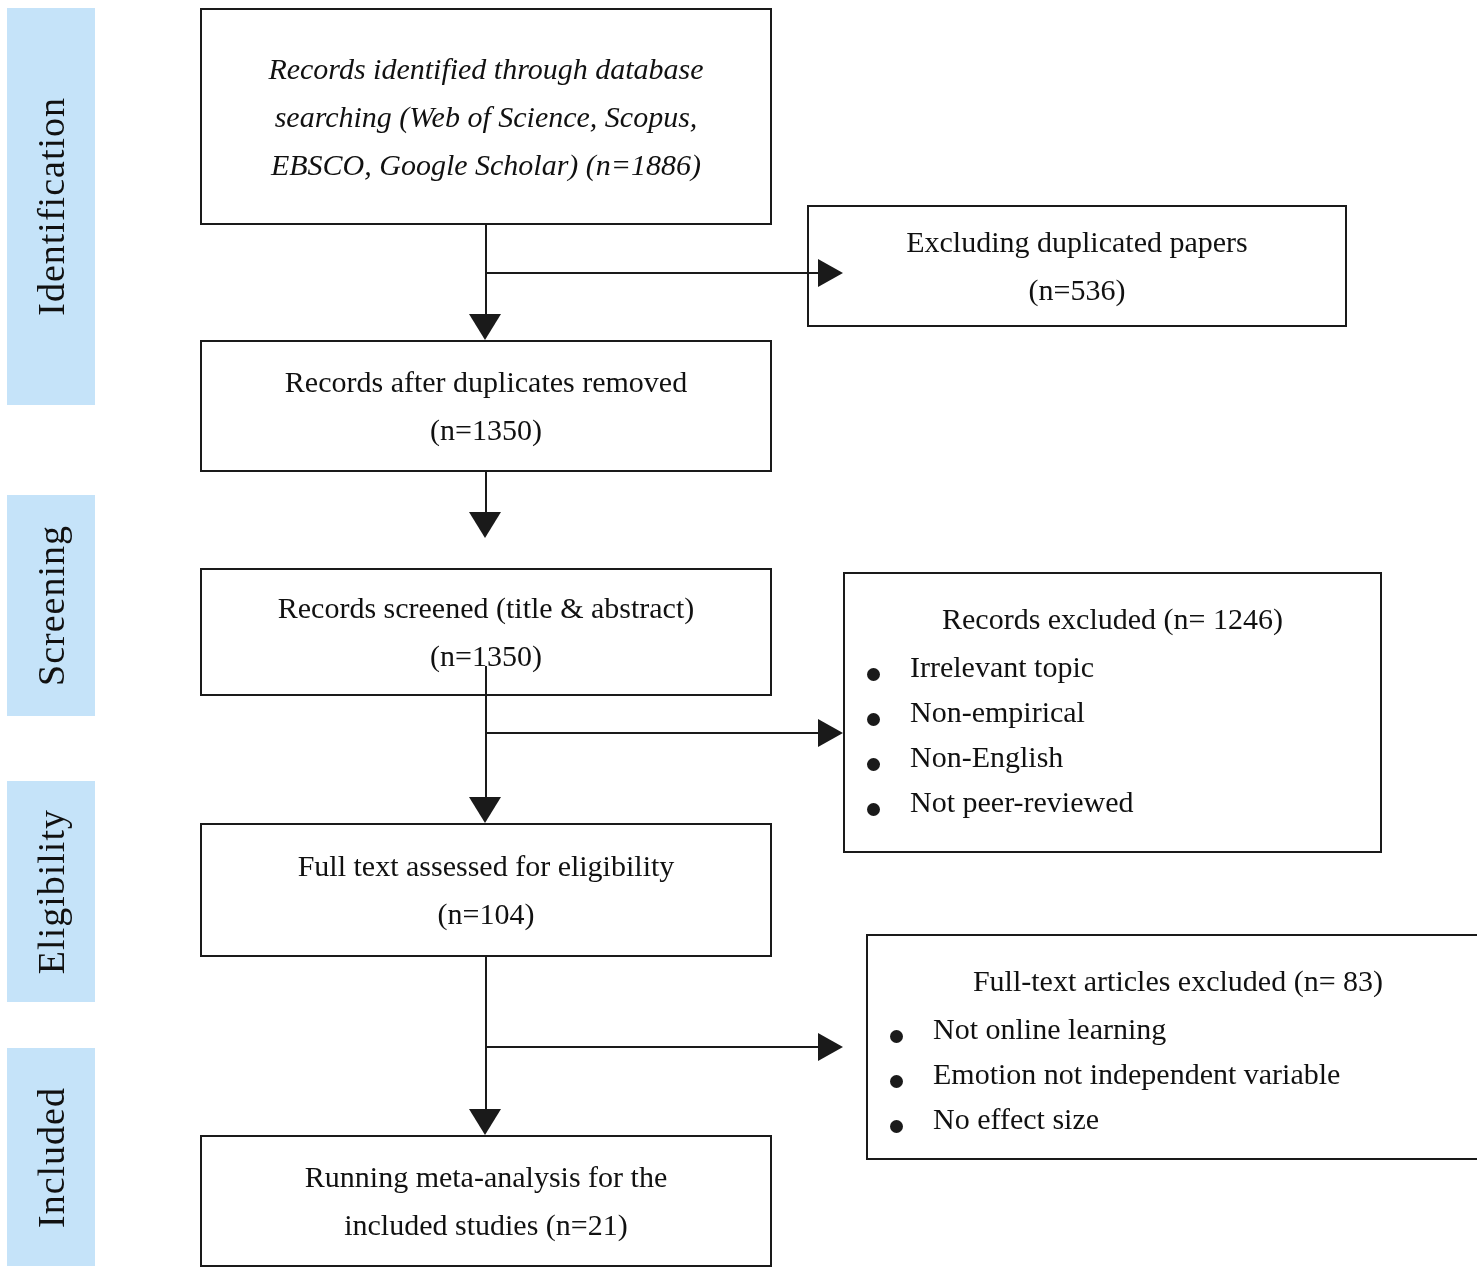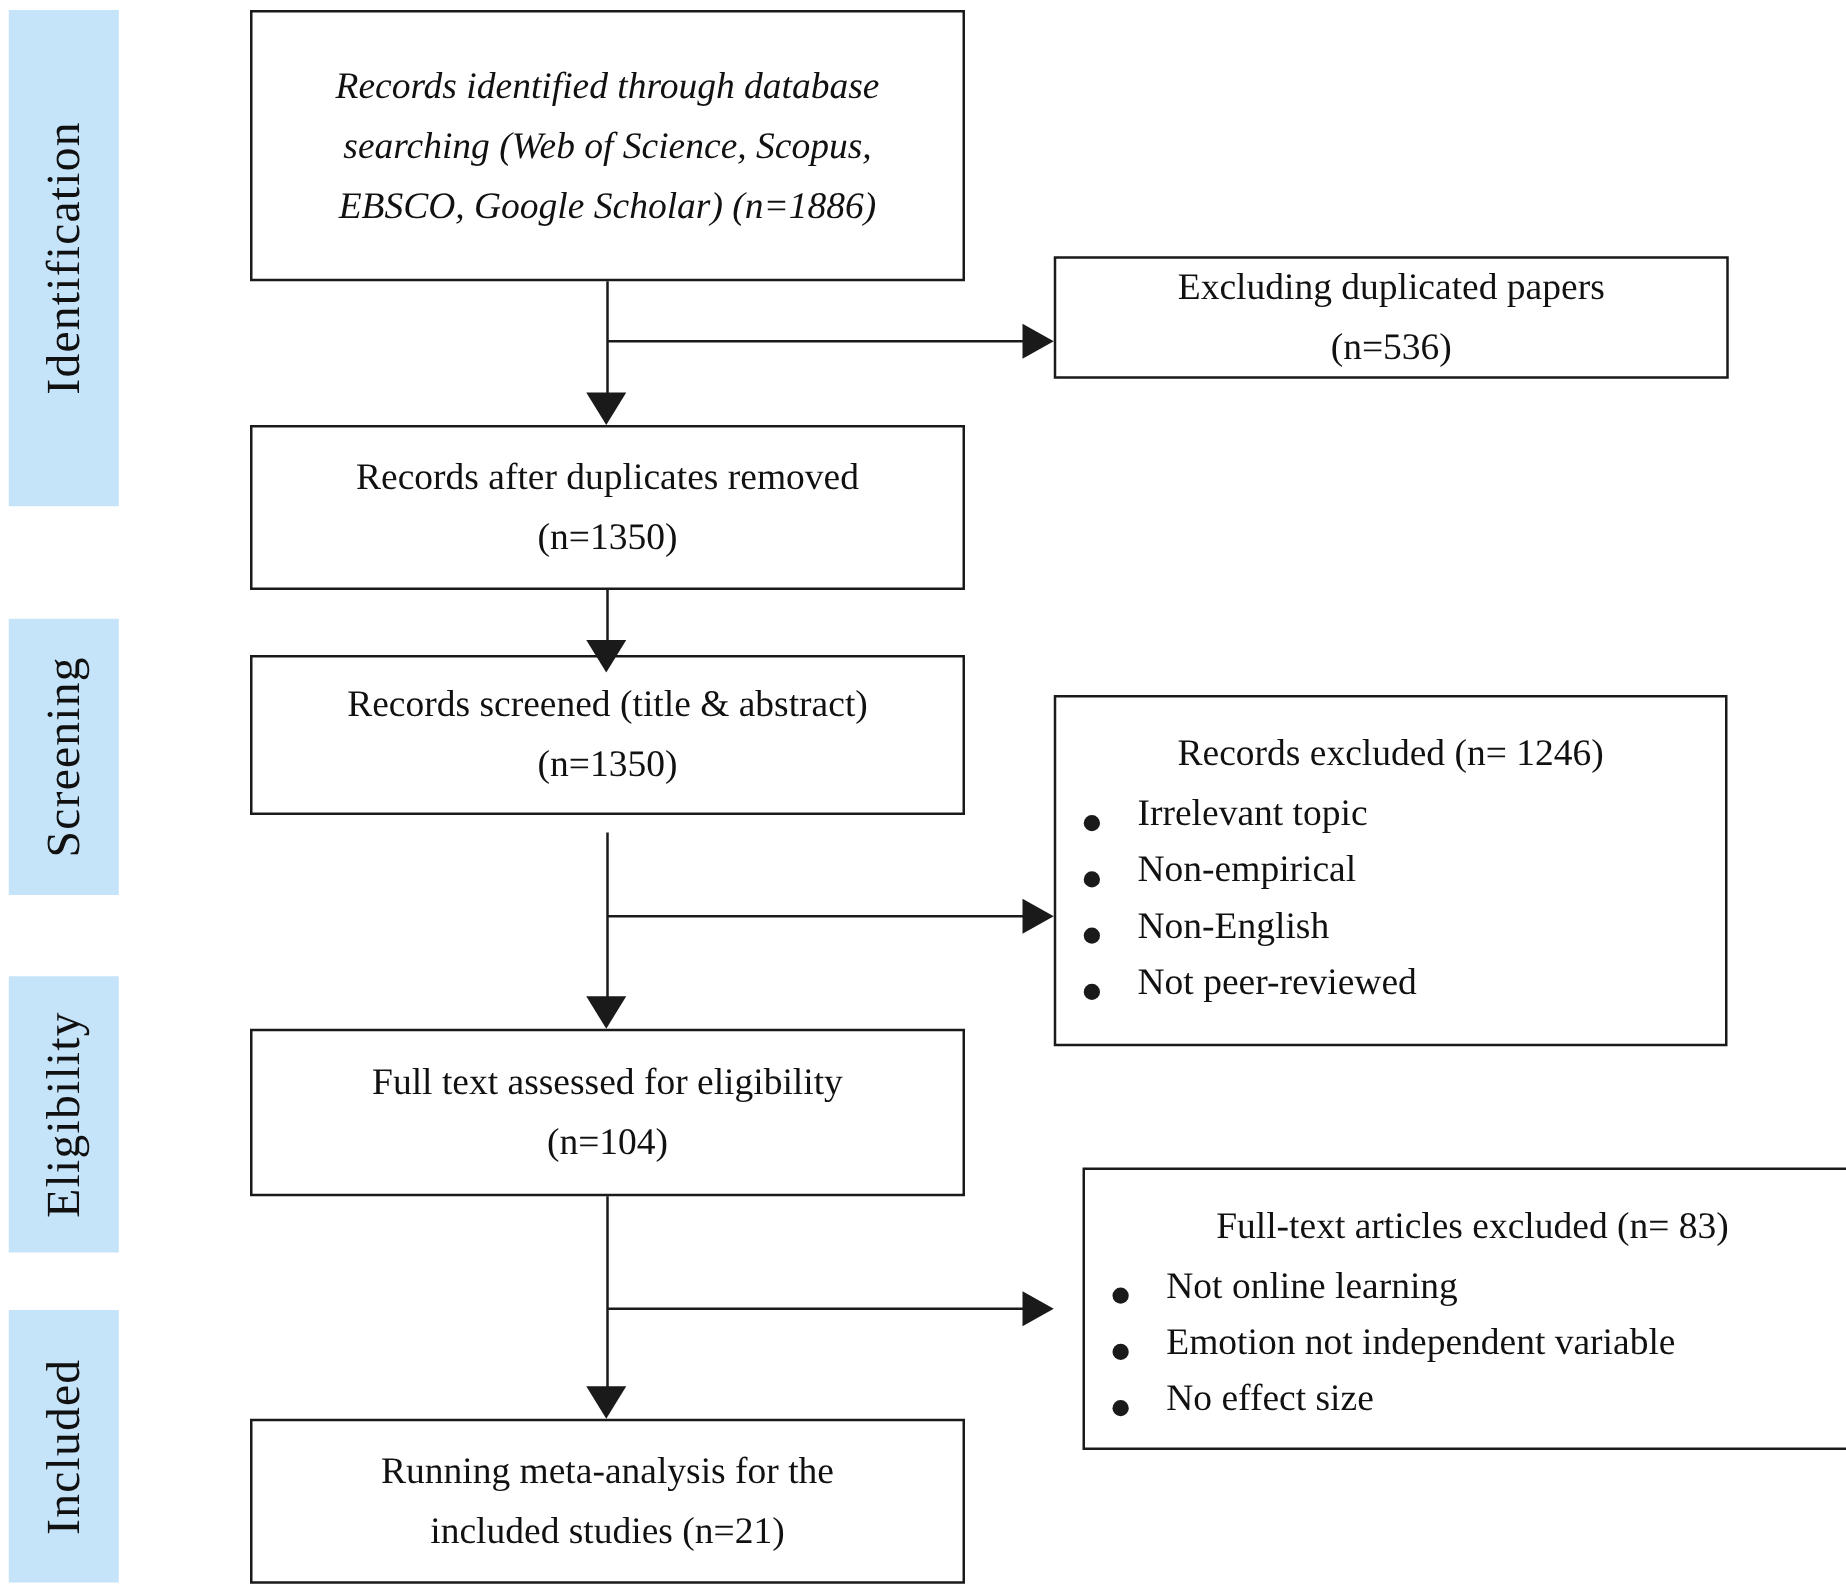--- a/index.html
+++ b/index.html
@@ -85,41 +85,41 @@
     <div class="bline">Records identified through database</div>
     <div class="bline">searching (Web of Science, Scopus,</div>
     <div class="bline">EBSCO, Google Scholar) (n=1886)</div>
   </div>
 
   <div class="box" style="left:200px;top:340px;width:572px;height:132px;">
     <div class="bline">Records after duplicates removed</div>
     <div class="bline">(n=1350)</div>
   </div>
 
-  <div class="box" style="left:200px;top:524px;width:572px;height:128px;">
+  <div class="box" style="left:200px;top:568px;width:572px;height:128px;">
     <div class="bline">Records screened (title &amp; abstract)</div>
     <div class="bline">(n=1350)</div>
   </div>
 
   <div class="box" style="left:200px;top:823px;width:572px;height:134px;">
     <div class="bline">Full text assessed for eligibility</div>
     <div class="bline">(n=104)</div>
   </div>
 
   <div class="box" style="left:200px;top:1135px;width:572px;height:132px;">
     <div class="bline">Running meta-analysis for the</div>
     <div class="bline">included studies (n=21)</div>
   </div>
 
-  <div class="box" style="left:843px;top:205px;width:540px;height:98px;">
+  <div class="box" style="left:807px;top:205px;width:540px;height:122px;">
     <div class="bline">Excluding duplicated papers</div>
     <div class="bline">(n=536)</div>
   </div>
 
-  <div class="box listbox" style="left:843px;top:556px;width:539px;height:281px;">
+  <div class="box listbox" style="left:843px;top:572px;width:539px;height:281px;">
     <div class="title">Records excluded (n= 1246)</div>
     <div class="bullet">
       <span class="dot"></span>
       <span>Irrelevant topic</span>
     </div>
     <div class="bullet">
       <span class="dot"></span>
       <span>Non-empirical</span>
     </div>
     <div class="bullet">

